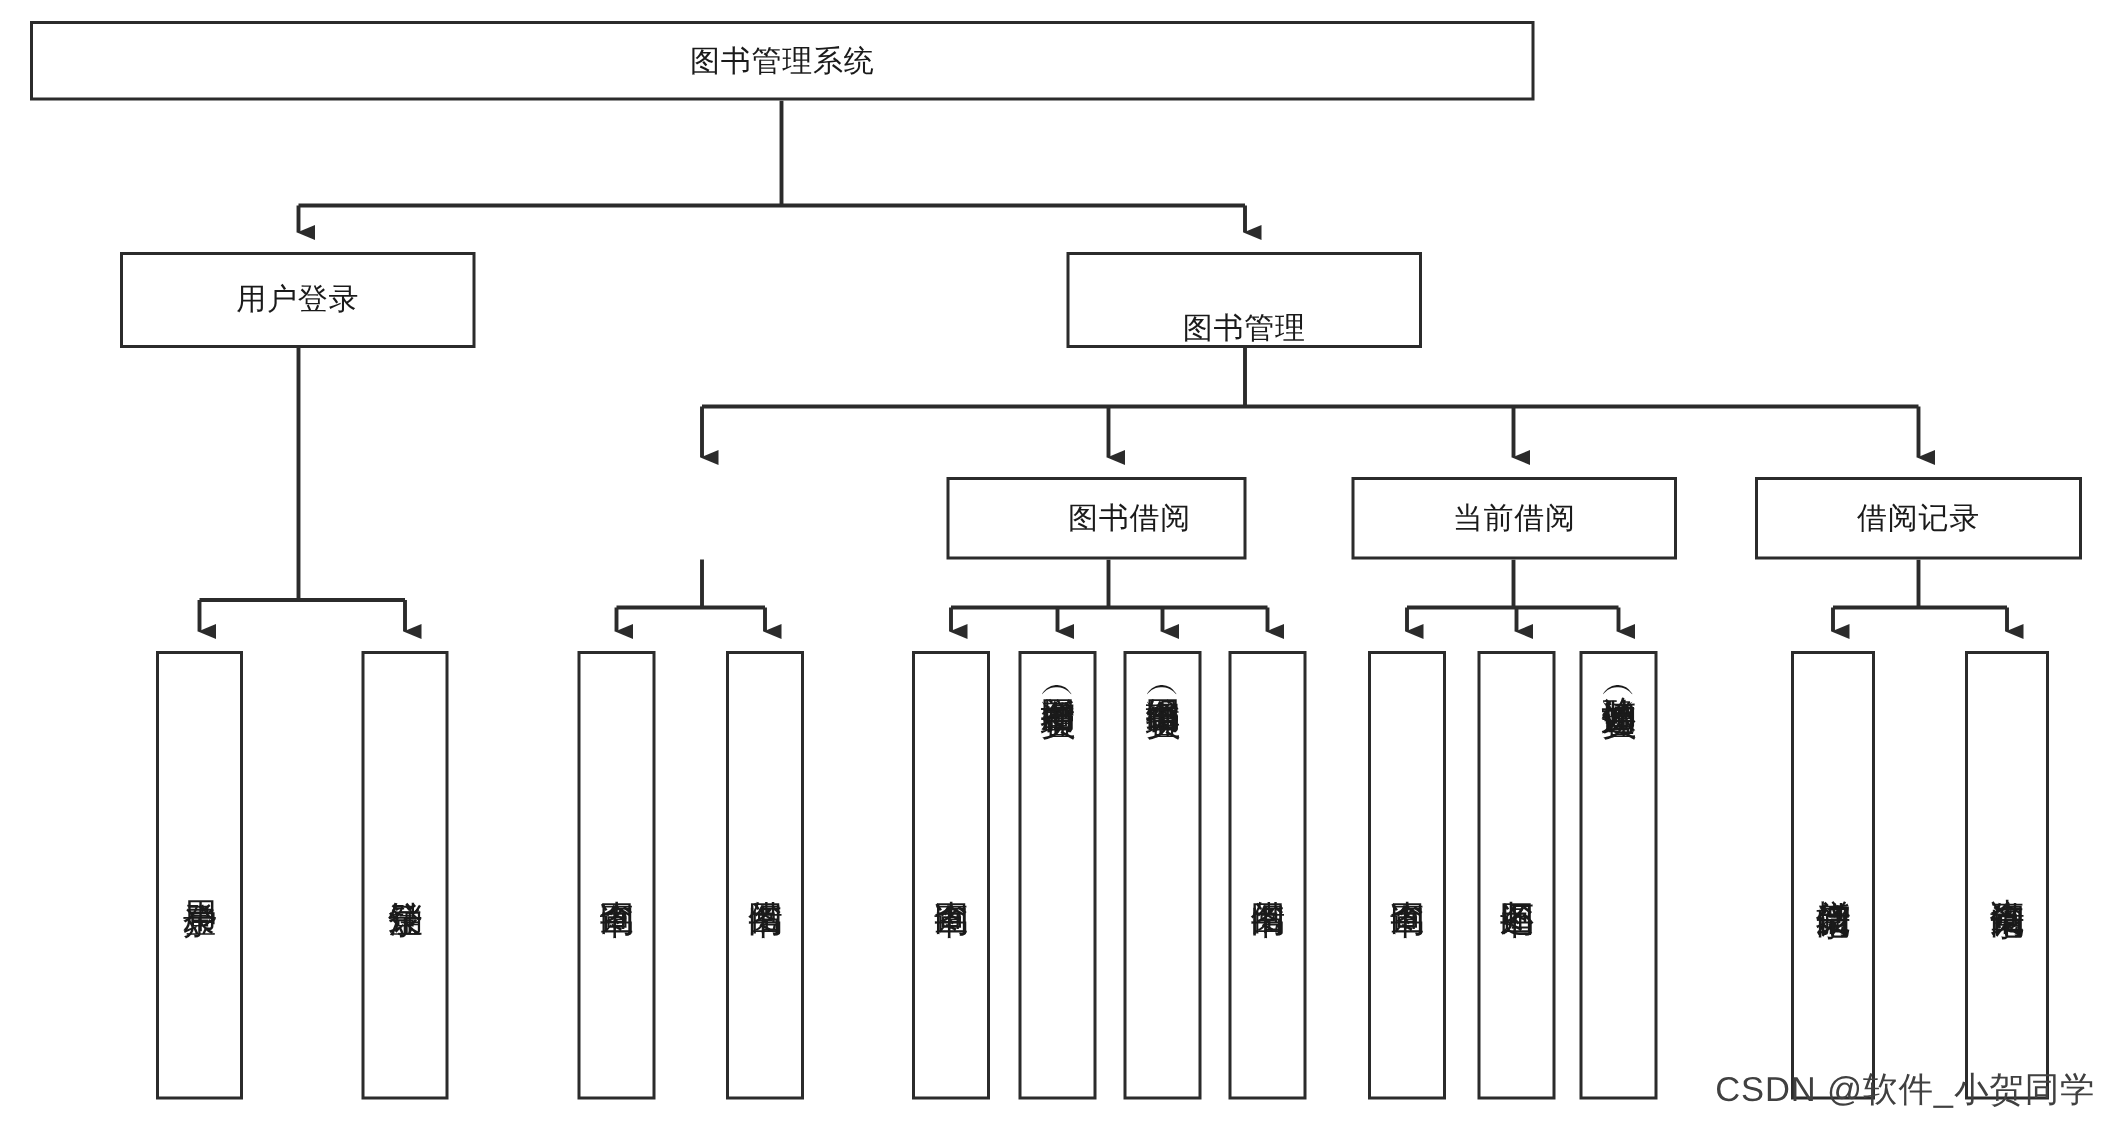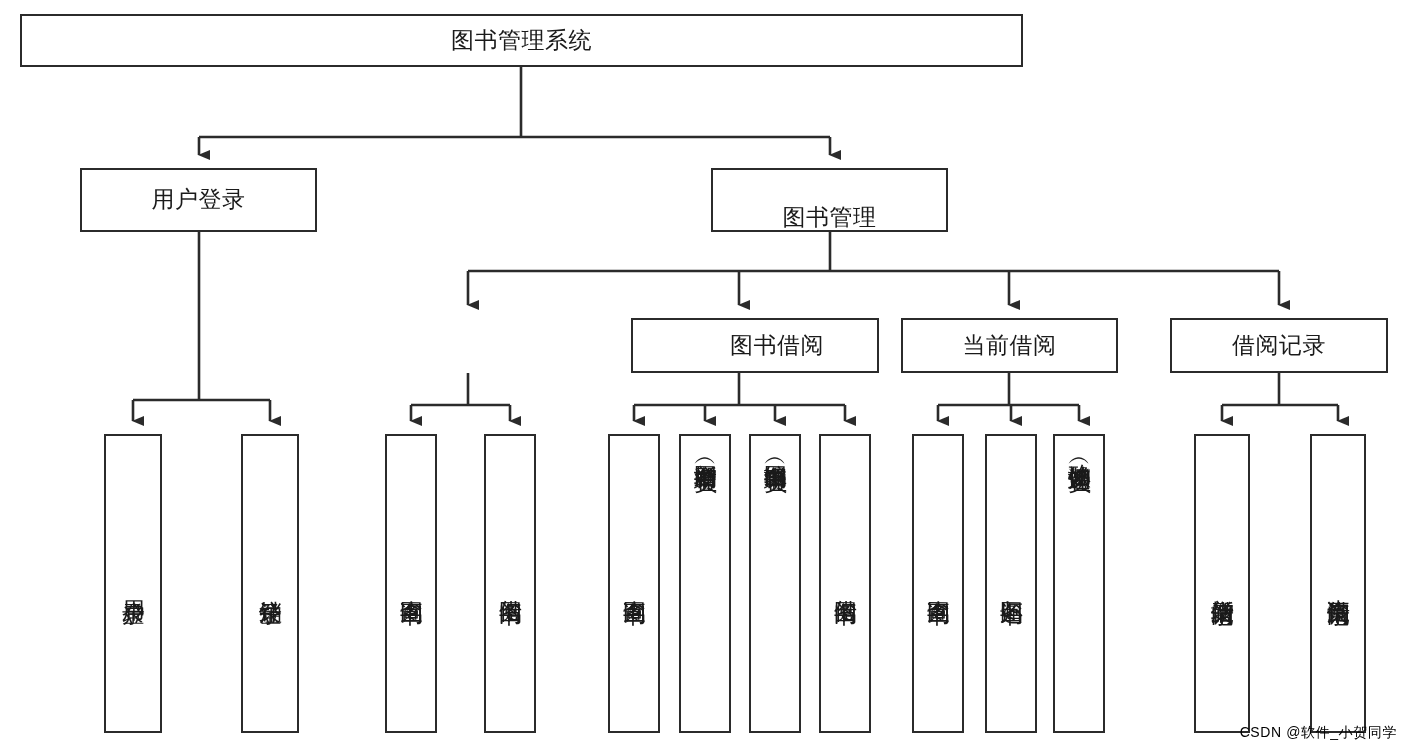--- a/index.html
+++ b/index.html
@@ -28,21 +28,21 @@
     position: absolute;
     box-sizing: border-box;
     border: 2.5px solid #2b2b2b;
     background: #ffffff;
     display: flex;
     align-items: center;
     justify-content: center;
     color: #1a1a1a;
   }
   .node-label-h {
-    font-size: 23px;
+    font-size: 20px;
     line-height: 1.1;
     letter-spacing: 0.5px;
     white-space: nowrap;
   }
   .node-label-v {
     writing-mode: vertical-rl;
     text-orientation: upright;
     font-size: 23px;
     line-height: 1.12;
     letter-spacing: 1px;
@@ -54,22 +54,22 @@
     padding-top: 10px;
   }
   .leaf-box.centered {
     align-items: center;
     padding-top: 0;
   }
   #watermark {
     position: absolute;
     right: 8px;
     bottom: 5px;
-    font-size: 14px;
-    color: #000000;
+    font-size: 23px;
+    color: #404040;
     letter-spacing: 0.6px;
     white-space: nowrap;
     pointer-events: none;
   }
 </style>
 </head>
 <body>
 
 <div id="canvas">
 
@@ -128,21 +128,21 @@
     <span class="node-label-h">图书管理系统</span>
   </div>
 
   <div class="node-box" style="left:80px; top:168px; width:237px; height:64px;">
     <span class="node-label-h">用户登录</span>
   </div>
   <div class="node-box" style="left:711px; top:168px; width:237px; height:64px;align-items:flex-end;">
     <span class="node-label-h">图书管理</span>
   </div>
 
-  <div class="node-box" style="left:631px; top:318px; width:248px; height:55px;padding-left:44px;">
+  <div class="node-box" style="left:631px; top:318px; width:200px; height:55px;padding-left:44px;">
     <span class="node-label-h">图书借阅</span>
   </div>
   <div class="node-box" style="left:901px; top:318px; width:217px; height:55px;">
     <span class="node-label-h">当前借阅</span>
   </div>
   <div class="node-box" style="left:1170px; top:318px; width:218px; height:55px;">
     <span class="node-label-h">借阅记录</span>
   </div>
 
   <div class="node-box leaf-box centered" style="left:104px; top:434px; width:58px; height:299px;">

